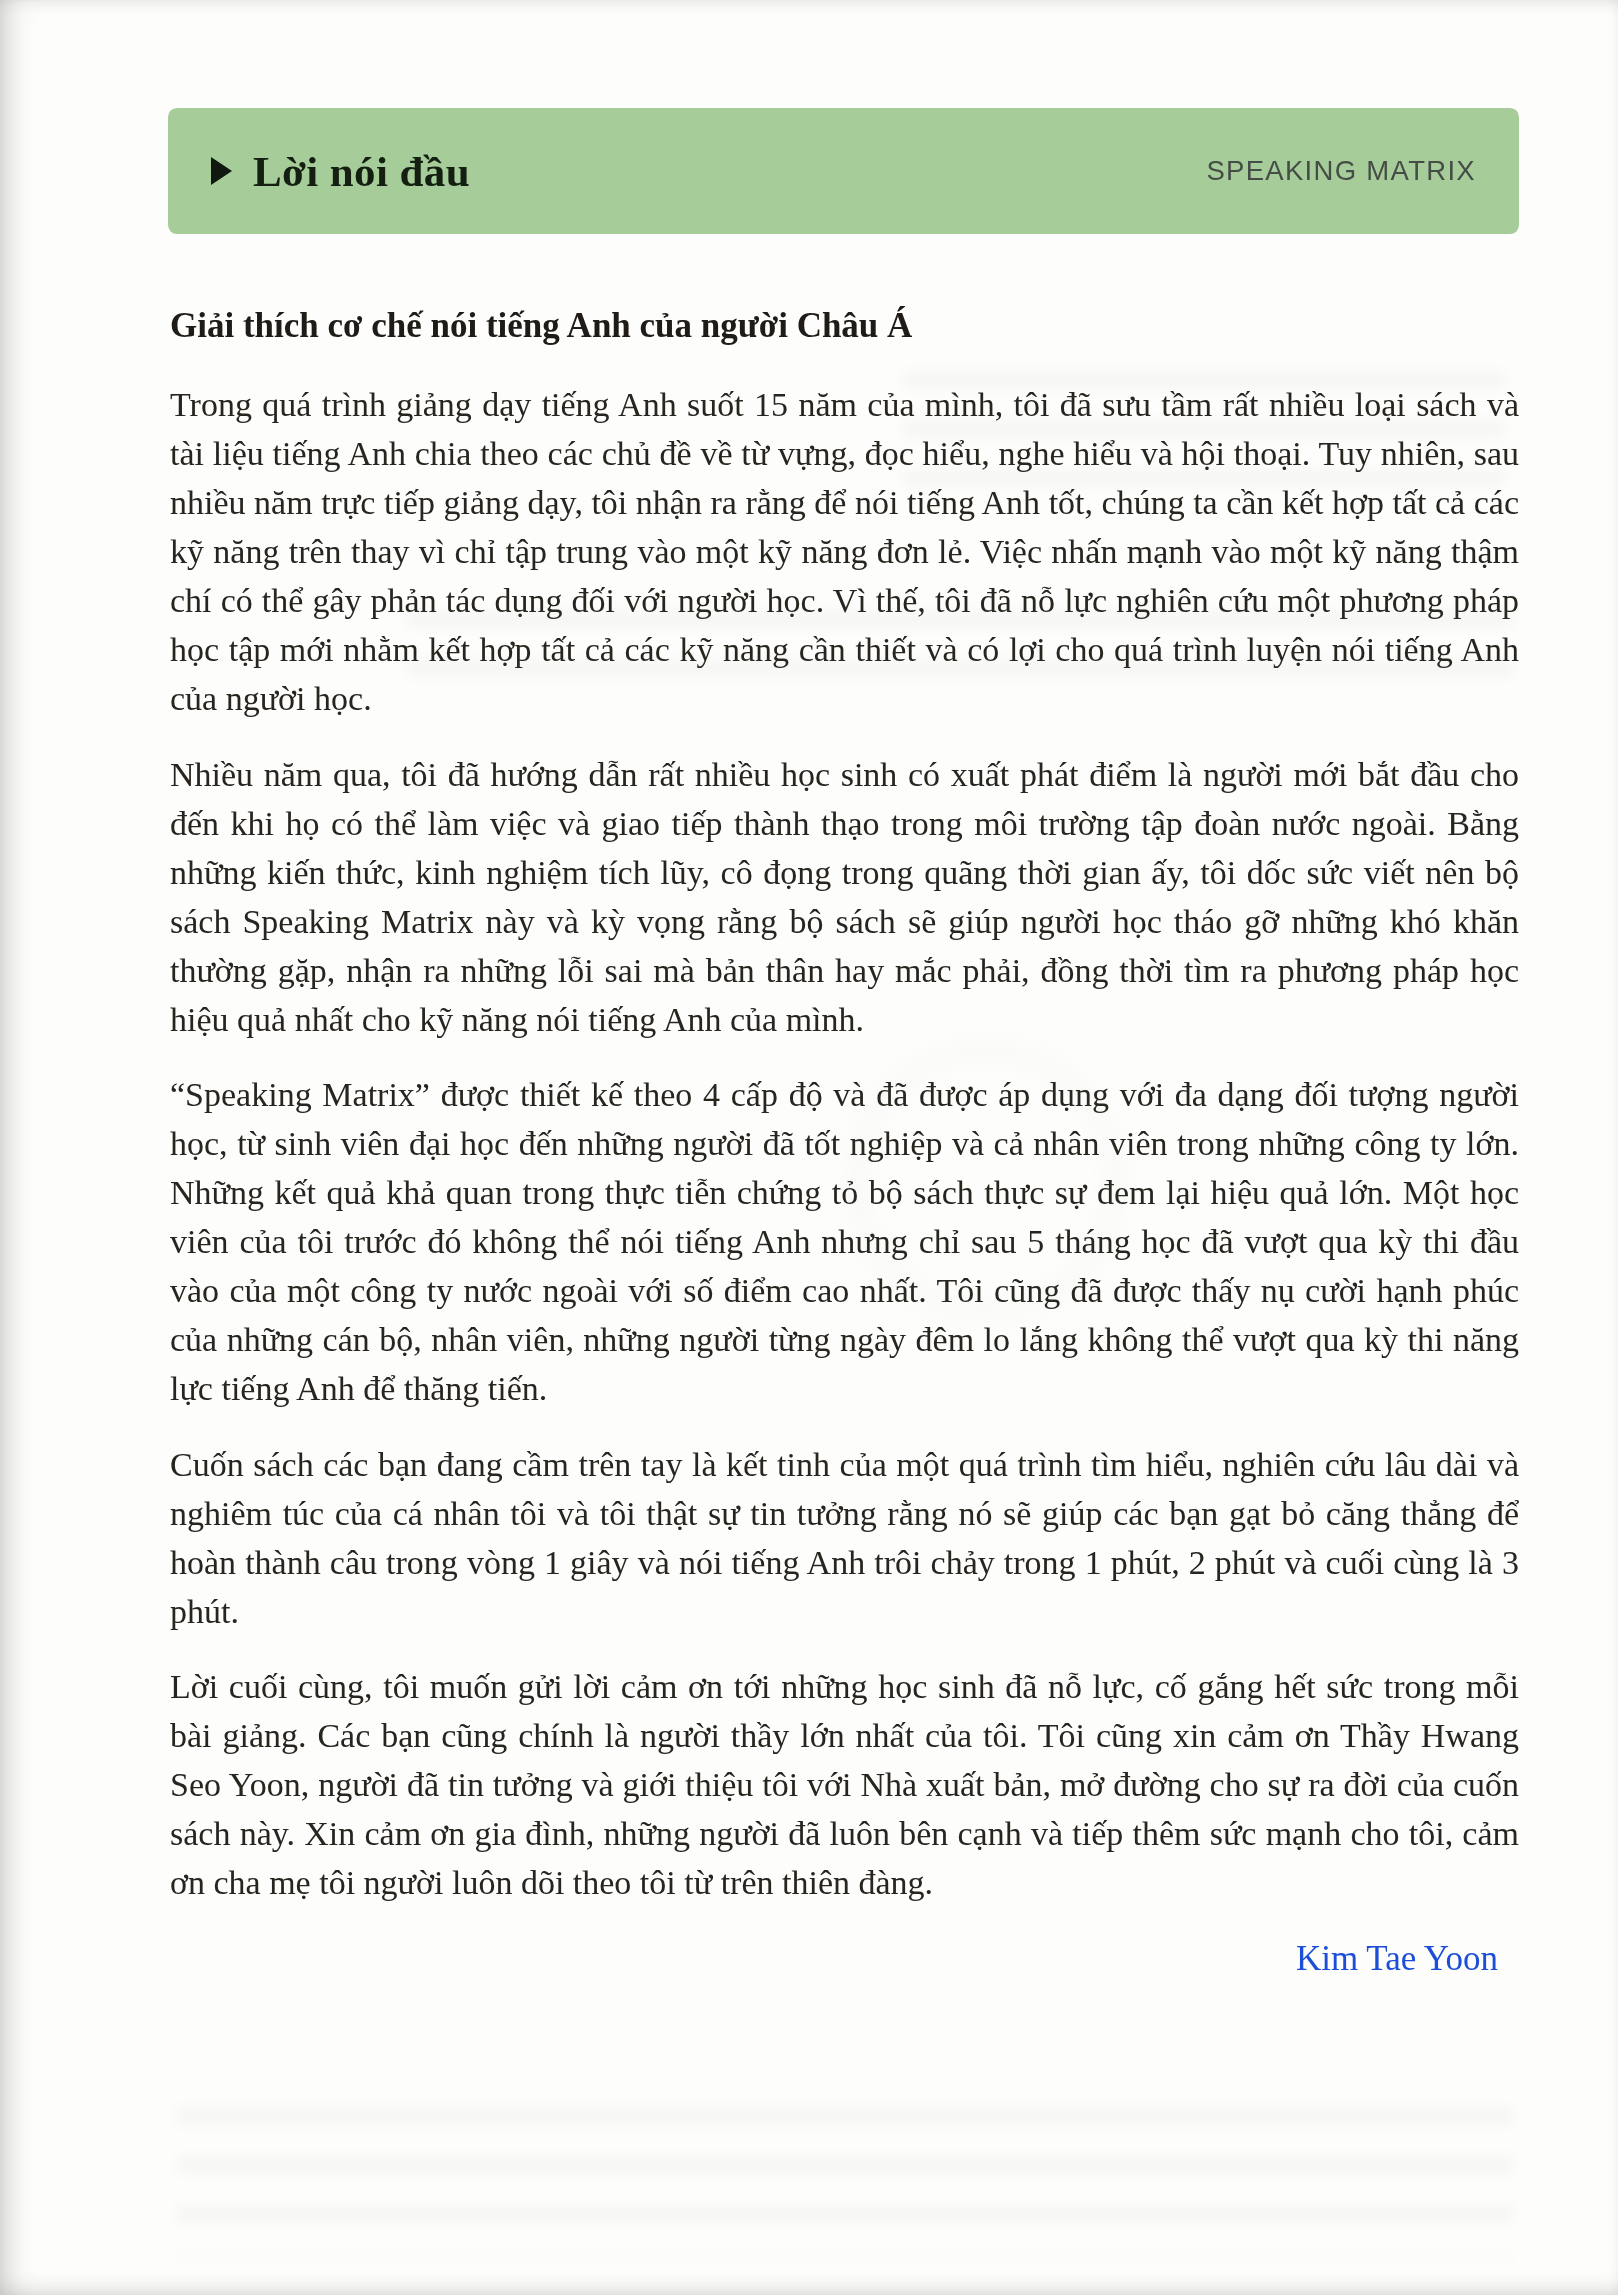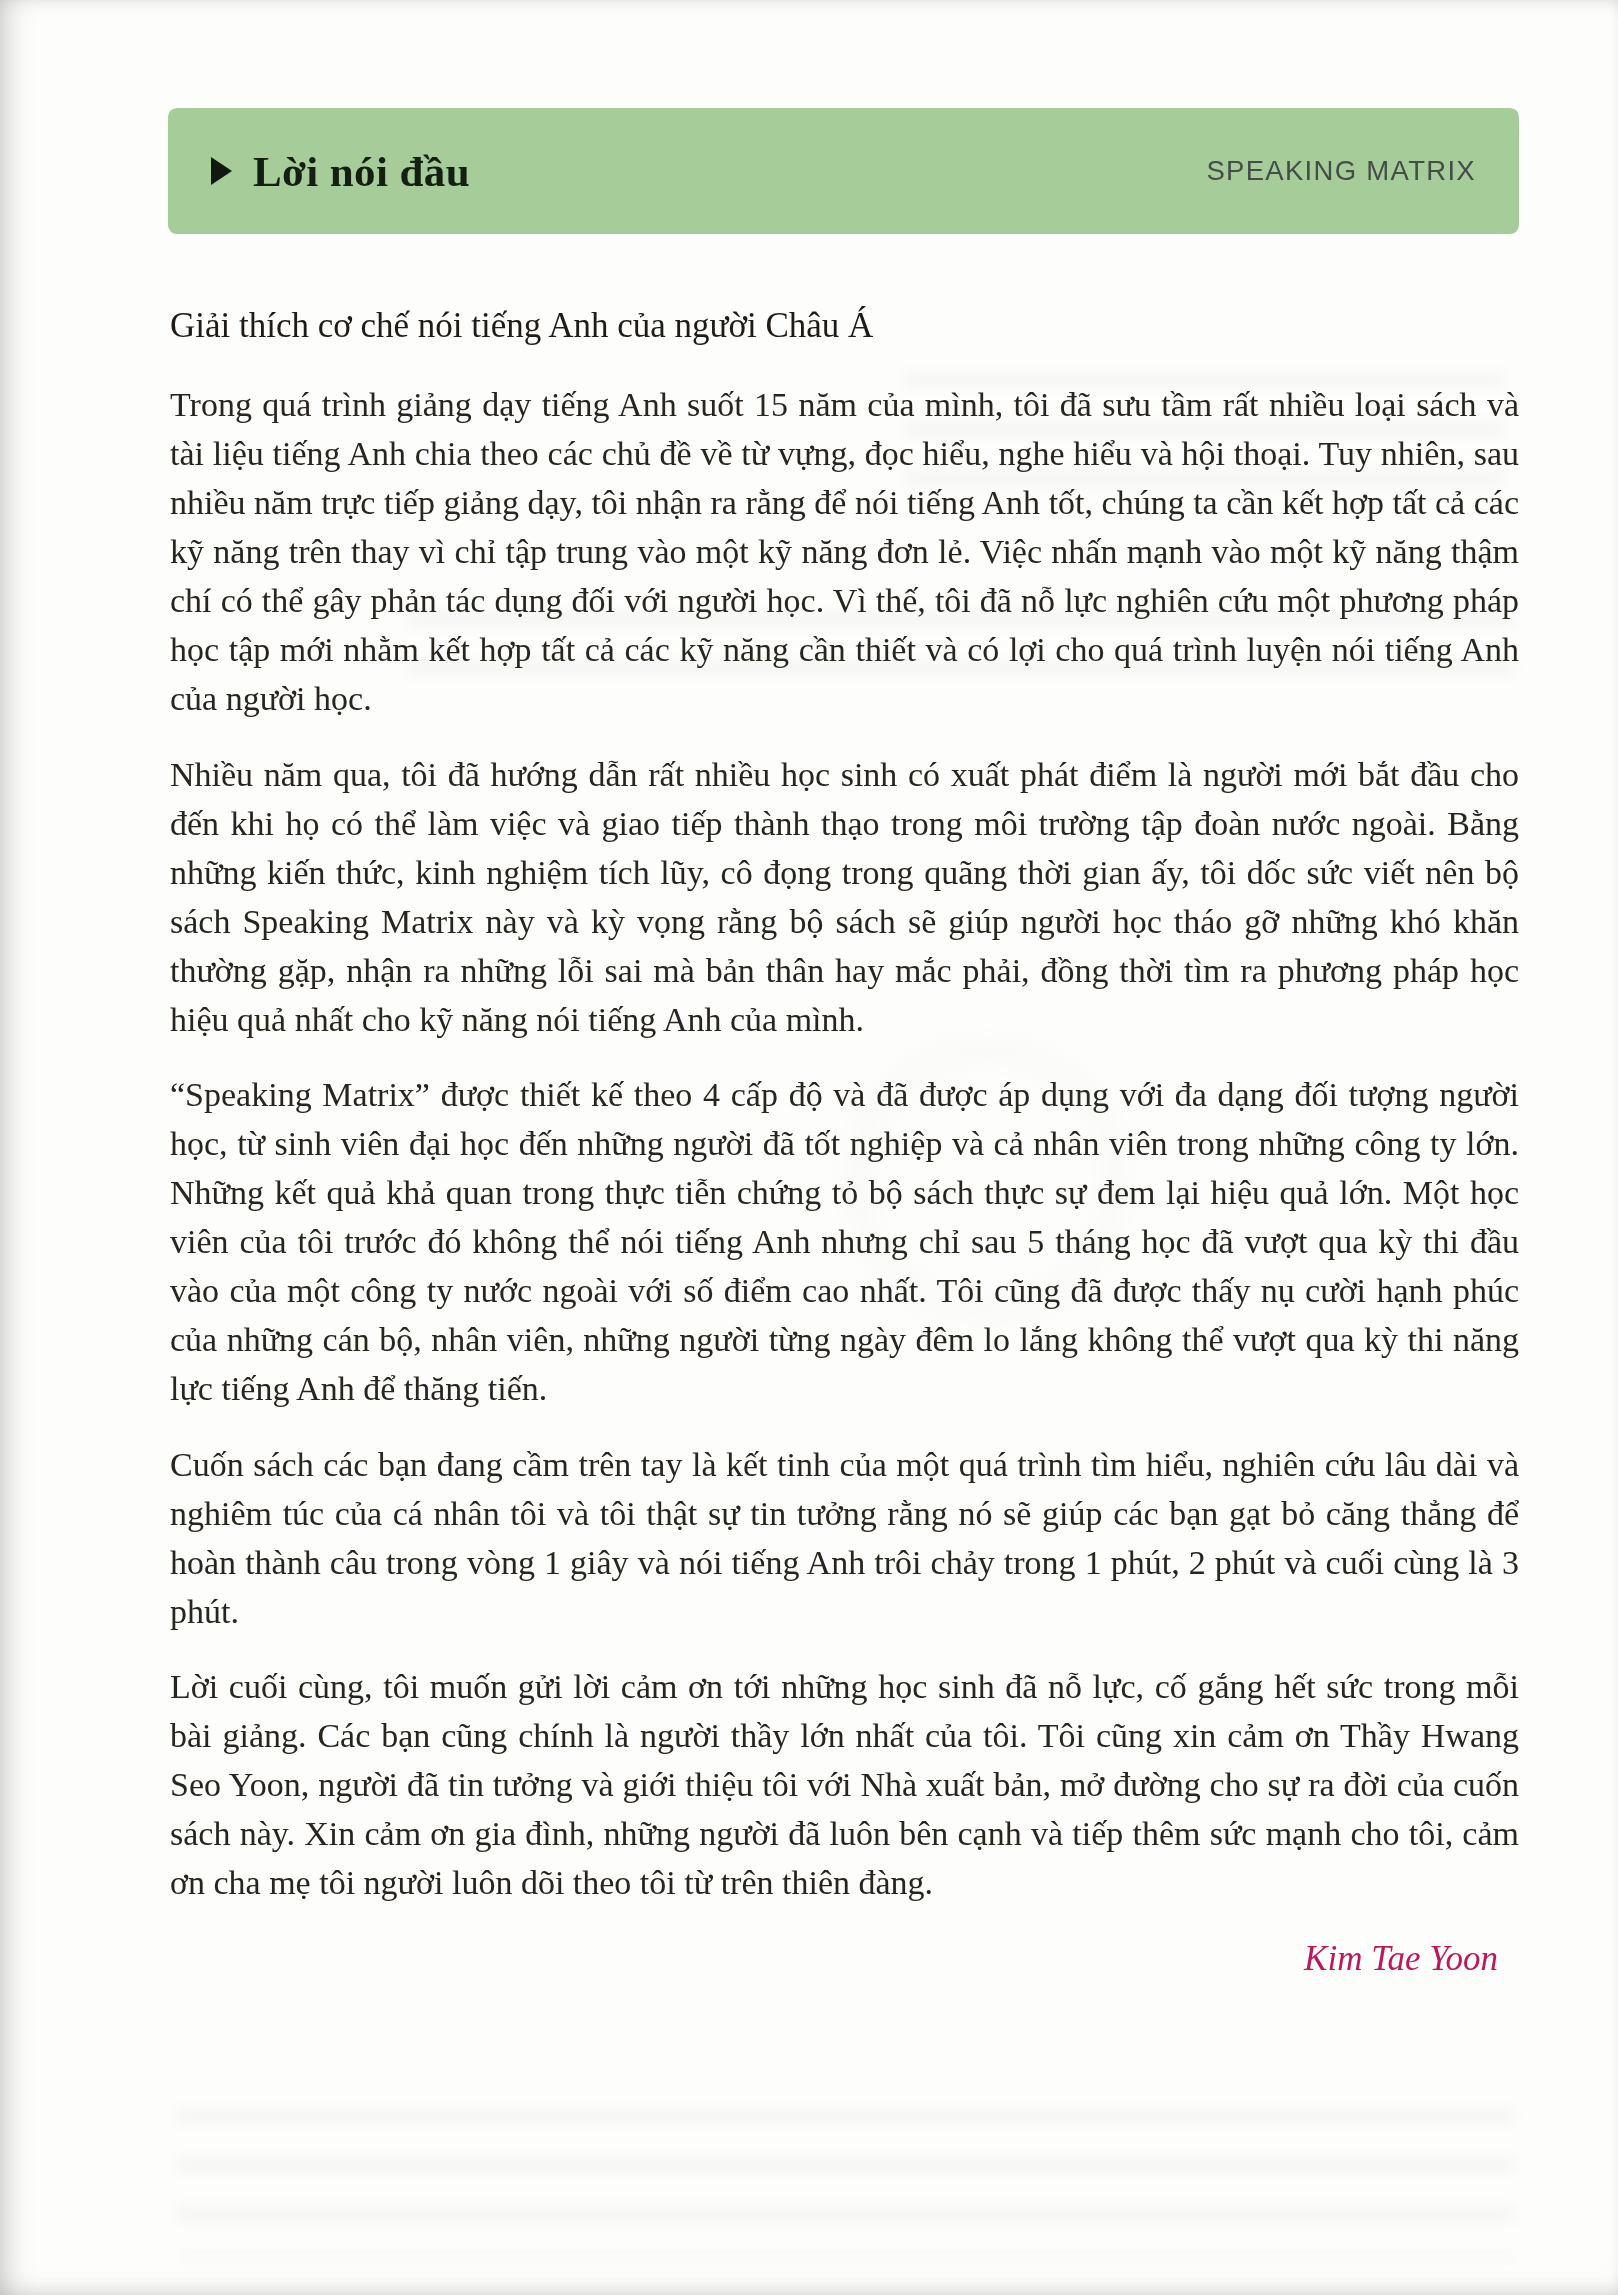--- a/index.html
+++ b/index.html
@@ -66,35 +66,34 @@
     left: 170px;
     top: 301px;
     width: 1349px;
     color: #28251f;
     font-size: 34px;
     line-height: 49px;
     text-align: justify;
   }
   .heading {
     font-size: 35px;
-    font-weight: 400;
+    font-weight: 700;
     margin: 0 0 30px 0;
     text-align: left;
     color: #1f1c17;
   }
   .content p {
     margin: 0 0 26.6px 0;
   }
   .signature {
     text-align: right;
-    font-style: italic;
     font-size: 35px;
     margin-top: 7px;
     padding-right: 21px;
-    color: #be185d;
+    color: #1d4ed8;
   }
 
   
   .ghost {
     position: absolute;
     background: repeating-linear-gradient(180deg, #5d7f5d 0 16px, transparent 16px 49px);
     filter: blur(6.2px);
     opacity: 0.045;
     pointer-events: none;
   }

